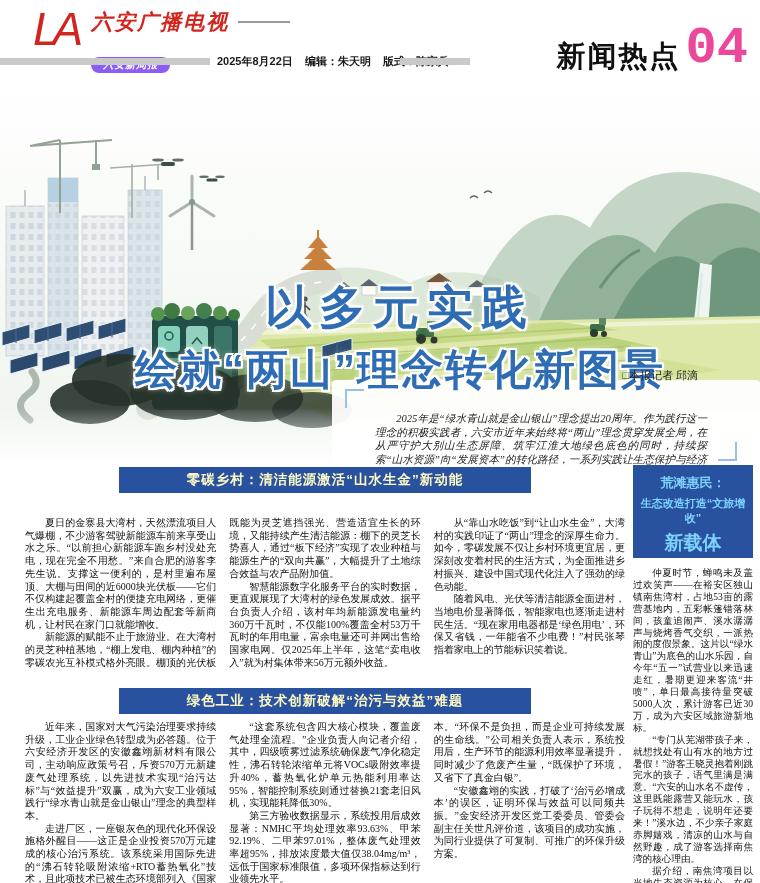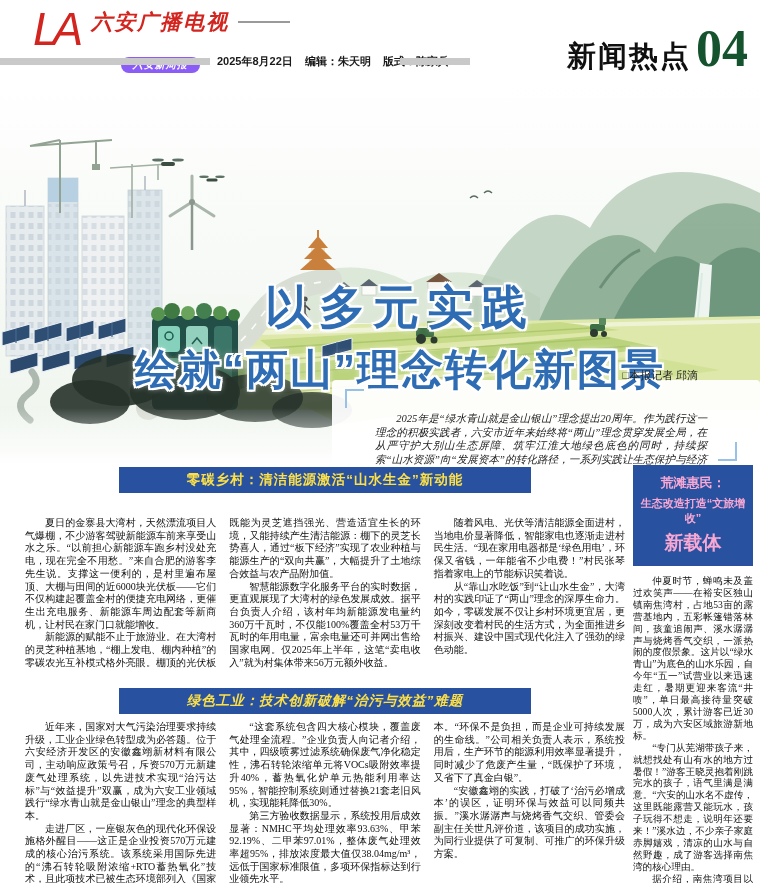--- a/index.html
+++ b/index.html
@@ -4,38 +4,38 @@
 <style>
   html,body{margin:0;padding:0;background:#ffffff;}
   body{width:760px;height:883px;overflow:hidden;font-family:"Liberation Serif","DejaVu Serif",serif;color:#111;}
   .page{position:relative;width:760px;height:883px;background:#fff;overflow:hidden;}
 
   
   .masthead{position:absolute;top:0;left:0;width:760px;height:78px;}
   .logo-block{position:absolute;left:33px;top:8px;display:flex;align-items:flex-start;}
   .logo-monogram{font-family:"Liberation Sans","DejaVu Sans",sans-serif;font-weight:normal;font-style:italic;
     font-size:46px;line-height:0.95;color:#d2251f;letter-spacing:-6px;padding-right:8px;}
-  .brand-wrap{margin-left:6px;margin-top:4px;text-align:center;}
+  .brand-wrap{margin-left:6px;margin-top:4px;}
   .brand-script{color:#d2251f;font-weight:bold;font-style:italic;font-size:21px;letter-spacing:2px;line-height:1;}
   .brand-badge{display:inline-block;background:#8b5cf6;color:#fff;font-size:10px;font-weight:bold;
     padding:1px 12px;border-radius:9px 9px 9px 9px;margin-top:24px;font-style:italic;letter-spacing:1px;}
   .brand-rule{position:absolute;left:238px;top:21px;width:52px;height:2px;background:#9a9a9a;}
 
   .dateline{position:absolute;top:55px;left:0;width:480px;height:14px;}
   .bar-left{position:absolute;left:0;top:3px;width:210px;height:7px;background:#c9c9c9;}
   .bar-right{position:absolute;left:400px;top:3px;width:70px;height:7px;background:#c9c9c9;}
   .date-text{position:absolute;left:217px;top:-1px;white-space:nowrap;
     font-family:"Liberation Sans","DejaVu Sans",sans-serif;font-weight:bold;font-size:11px;color:#1a1a1a;}
   .date-text span{margin-right:9px;}
 
   .page-head{position:absolute;right:12px;top:28px;display:flex;align-items:flex-end;}
   .col-label{font-family:"Liberation Sans","DejaVu Sans",sans-serif;font-weight:bold;font-size:29px;
     color:#0f0f0f;letter-spacing:2px;line-height:1;margin-right:5px;}
-  .page-no{font-family:Liberation Serif, serif;font-weight:bold;font-size:52px;
-    color:#14532d;line-height:0.82;}
+  .page-no{font-family:Liberation Mono, monospace;font-weight:bold;font-size:52px;
+    color:#ec4899;line-height:0.82;}
 
   
   .hero{position:absolute;top:78px;left:0;width:760px;height:387px;overflow:hidden;}
   .hero svg{position:absolute;inset:0;}
   .hero-title{position:absolute;left:70px;right:30px;top:206px;text-align:center;
     font-family:"Liberation Sans","DejaVu Sans",sans-serif;font-weight:bold;color:#2e6cb3;
     text-shadow:2px 0 0 #fff,-2px 0 0 #fff,0 2px 0 #fff,0 -2px 0 #fff,
       2px 2px 0 #fff,-2px -2px 0 #fff,2px -2px 0 #fff,-2px 2px 0 #fff,0 0 7px #fff;}
   .hero-title .t1{font-size:46px;letter-spacing:8px;line-height:1.0;}
   .hero-title .t2{font-size:42px;letter-spacing:2px;line-height:1.08;margin-top:17px;}
@@ -47,31 +47,31 @@
     border-left:2px solid #97c1e7;border-top:2px solid #97c1e7;}
   .lead-box::after{content:"";position:absolute;right:0;bottom:0;width:17px;height:17px;
     border-right:2px solid #97c1e7;border-bottom:2px solid #97c1e7;}
   .lead-box p{margin:16px;text-indent:2em;}
 
   
   .content{position:absolute;top:465px;left:25px;width:728px;height:418px;display:flex;gap:8px;overflow:hidden;}
   .main-col{width:600px;flex:none;}
   .side-col{width:120px;flex:none;}
 
-  .section-head{width:412px;margin:2px auto 7px auto;background:#28519f;color:#fde047;text-align:center;
+  .section-head{width:412px;margin:2px auto 7px auto;background:#28519f;color:#fef9c3;text-align:center;
     font-family:"Liberation Sans","DejaVu Sans",sans-serif;font-weight:bold;font-size:13.5px;
     padding:4px 0;letter-spacing:1px;}
-  .sec2-head{margin-top:9px;font-style:italic;}
+  .sec2-head{margin-top:9px;}
   .cols-3{column-count:3;column-gap:13px;column-fill:auto;font-size:10px;line-height:12.7px;
     text-align:justify;color:#101010;overflow:hidden;}
   #sec1-body{height:162px;margin-top:24px;}
   #sec2-body{height:197px;}
   .cols-3 p{margin:0;text-indent:2em;}
 
-  .side-head{background:#28519f;color:#f9a8d4;text-align:center;padding:9px 3px 10px 3px;
+  .side-head{background:#28519f;color:#7dd3fc;text-align:center;padding:9px 3px 2px 3px;
     font-family:"Liberation Sans","DejaVu Sans",sans-serif;font-weight:bold;}
   .side-head .l1{font-size:13px;}
   .side-head .l2{font-size:11px;margin:4px 0;}
   .side-head .l3{font-size:19px;}
   .side-body{margin-top:9px;font-size:9.6px;line-height:11.9px;text-align:justify;height:316px;overflow:hidden;color:#101010;}
   .side-body p{margin:0;text-indent:2em;}
 </style>
 </head>
 <body>
 
@@ -295,32 +295,32 @@
     </div>
   </div>
 
   <div class="content">
     <div class="main-col">
       <div class="section-head">零碳乡村：清洁能源激活“山水生金”新动能</div>
       <div id="sec1-body" class="cols-3">
           <p>夏日的金寨县大湾村，天然漂流项目人气爆棚，不少游客驾驶新能源车前来享受山水之乐。“以前担心新能源车跑乡村没处充电，现在完全不用愁。”来自合肥的游客李先生说。支撑这一便利的，是村里遍布屋顶、大棚与田间的近6000块光伏板——它们不仅构建起覆盖全村的便捷充电网络，更催生出充电服务、新能源车周边配套等新商机，让村民在家门口就能增收。</p>
           <p>新能源的赋能不止于旅游业。在大湾村的灵芝种植基地，“棚上发电、棚内种植”的零碳农光互补模式格外亮眼。棚顶的光伏板既能为灵芝遮挡强光、营造适宜生长的环境，又能持续产生清洁能源：棚下的灵芝长势喜人，通过“板下经济”实现了农业种植与能源生产的“双向共赢”，大幅提升了土地综合效益与农产品附加值。</p>
           <p>智慧能源数字化服务平台的实时数据，更直观展现了大湾村的绿色发展成效。据平台负责人介绍，该村年均新能源发电量约360万千瓦时，不仅能100%覆盖全村53万千瓦时的年用电量，富余电量还可并网出售给国家电网。仅2025年上半年，这笔“卖电收入”就为村集体带来56万元额外收益。</p>
+          <p>从“靠山水吃饭”到“让山水生金”，大湾村的实践印证了“两山”理念的深厚生命力。如今，零碳发展不仅让乡村环境更宜居，更深刻改变着村民的生活方式，为全面推进乡村振兴、建设中国式现代化注入了强劲的绿色动能。</p>
           <p>随着风电、光伏等清洁能源全面进村，当地电价显著降低，智能家电也逐渐走进村民生活。“现在家用电器都是‘绿色用电’，环保又省钱，一年能省不少电费！”村民张琴指着家电上的节能标识笑着说。</p>
-          <p>从“靠山水吃饭”到“让山水生金”，大湾村的实践印证了“两山”理念的深厚生命力。如今，零碳发展不仅让乡村环境更宜居，更深刻改变着村民的生活方式，为全面推进乡村振兴、建设中国式现代化注入了强劲的绿色动能。</p>
         </div>
 
       <div class="section-head sec2-head">绿色工业：技术创新破解“治污与效益”难题</div>
       <div id="sec2-body" class="cols-3">
           <p>近年来，国家对大气污染治理要求持续升级，工业企业绿色转型成为必答题。位于六安经济开发区的安徽鑫翊新材料有限公司，主动响应政策号召，斥资570万元新建废气处理系统，以先进技术实现“治污达标”与“效益提升”双赢，成为六安工业领域践行“绿水青山就是金山银山”理念的典型样本。</p>
           <p>走进厂区，一座银灰色的现代化环保设施格外醒目——这正是企业投资570万元建成的核心治污系统。该系统采用国际先进的“沸石转轮吸附浓缩+RTO蓄热氧化”技术，且此项技术已被生态环境部列入《国家先进污染防治技术目录》，从技术源头保障治污成效。</p>
           <p>“这套系统包含四大核心模块，覆盖废气处理全流程。”企业负责人向记者介绍，其中，四级喷雾过滤系统确保废气净化稳定性，沸石转轮浓缩单元将VOCs吸附效率提升40%，蓄热氧化炉单元热能利用率达95%，智能控制系统则通过替换21套老旧风机，实现能耗降低30%。</p>
           <p>第三方验收数据显示，系统投用后成效显著：NMHC平均处理效率93.63%、甲苯92.19%、二甲苯97.01%，整体废气处理效率超95%，排放浓度最大值仅38.04mg/m³，远低于国家标准限值，多项环保指标达到行业领先水平。</p>
           <p>此次环保升级，不仅让企业守住了生态红线，更优化了生产流程、降低了运营成本。“环保不是负担，而是企业可持续发展的生命线。”公司相关负责人表示，系统投用后，生产环节的能源利用效率显著提升，同时减少了危废产生量，“既保护了环境，又省下了真金白银”。</p>
-          <p>“安徽鑫翊的实践，打破了‘治污必增成本’的误区，证明环保与效益可以同频共振。”溪水潺潺声与烧烤香气交织、管委会副主任关世凡评价道，该项目的成功实施，为同行业提供了可复制、可推广的环保升级方案。</p>
+          <p>“安徽鑫翊的实践，打破了‘治污必增成本’的误区，证明环保与效益可以同频共振。”金安经济开发区党工委委员、管委会副主任关世凡评价道，该项目的成功实施，为同行业提供了可复制、可推广的环保升级方案。</p>
         </div>
     </div>
 
     <div class="side-col">
       <div class="side-head">
         <div class="l1">荒滩惠民：</div>
         <div class="l2">生态改造打造“文旅增收”</div>
         <div class="l3">新载体</div>
       </div>
       <div class="side-body">

